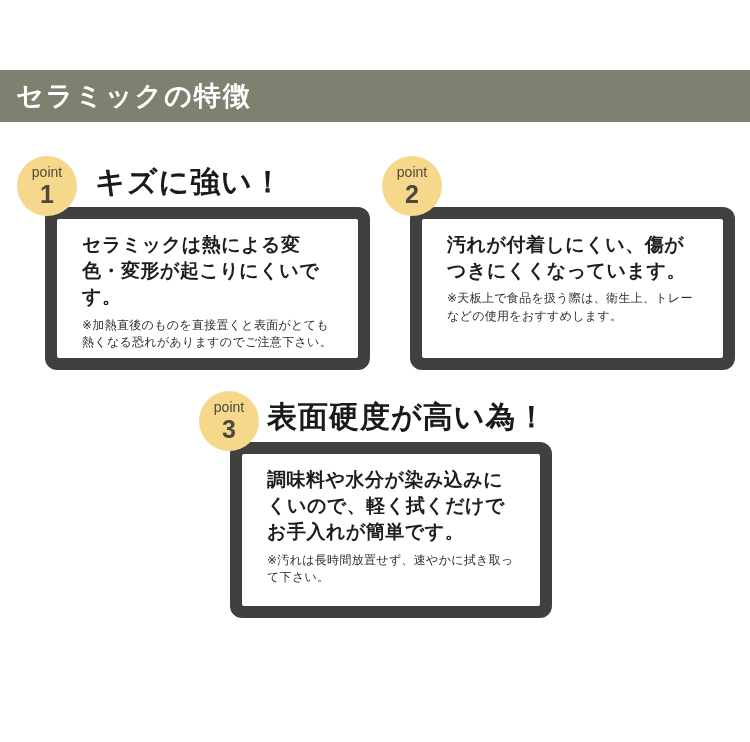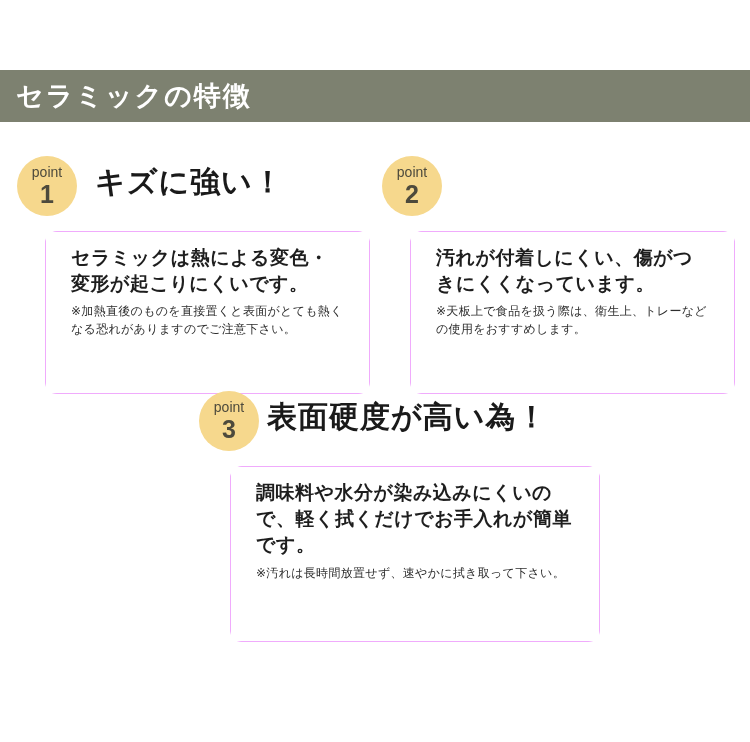--- a/index.html
+++ b/index.html
@@ -56,24 +56,23 @@
     position: absolute;
     top: 6px;
     font-size: 30px;
     font-weight: bold;
     color: #1a1a1a;
     letter-spacing: 1px;
     white-space: nowrap;
   }
   .card {
     position: absolute;
-    background: #f0abfc;
+    background: #404040;
     border-radius: 12px;
-    padding: 1px;
-    margin-top: 24px;
+    padding: 12px;
   }
   .card-inner {
     background: #ffffff;
     width: 100%;
     height: 100%;
     padding: 13px 25px;
     border-radius: 2px;
     overflow: hidden;
   }
   .body-text {
@@ -91,21 +90,21 @@
     letter-spacing: 0.3px;
     margin-top: 6px;
   }
   
   #point-1 { left: 17px;  top: 156px; width: 360px; height: 220px; }
   #point-2 { left: 382px; top: 156px; width: 360px; height: 220px; }
   #point-3 { left: 199px; top: 391px; width: 365px; height: 235px; }
   #point-1 .point-title, #point-2 .point-title { left: 78px; }
   #point-3 .point-title { left: 68px; }
   #point-1 .card, #point-2 .card { left: 28px; top: 51px; width: 325px; height: 163px; }
-  #point-3 .card { left: 31px; top: 51px; width: 370px; height: 176px; }
+  #point-3 .card { left: 31px; top: 51px; width: 322px; height: 176px; }
 </style>
 </head>
 <body>
 
 <div class="canvas">
 
   <header class="banner">
     <h1 class="banner-title">セラミックの特徴</h1>
   </header>
 

